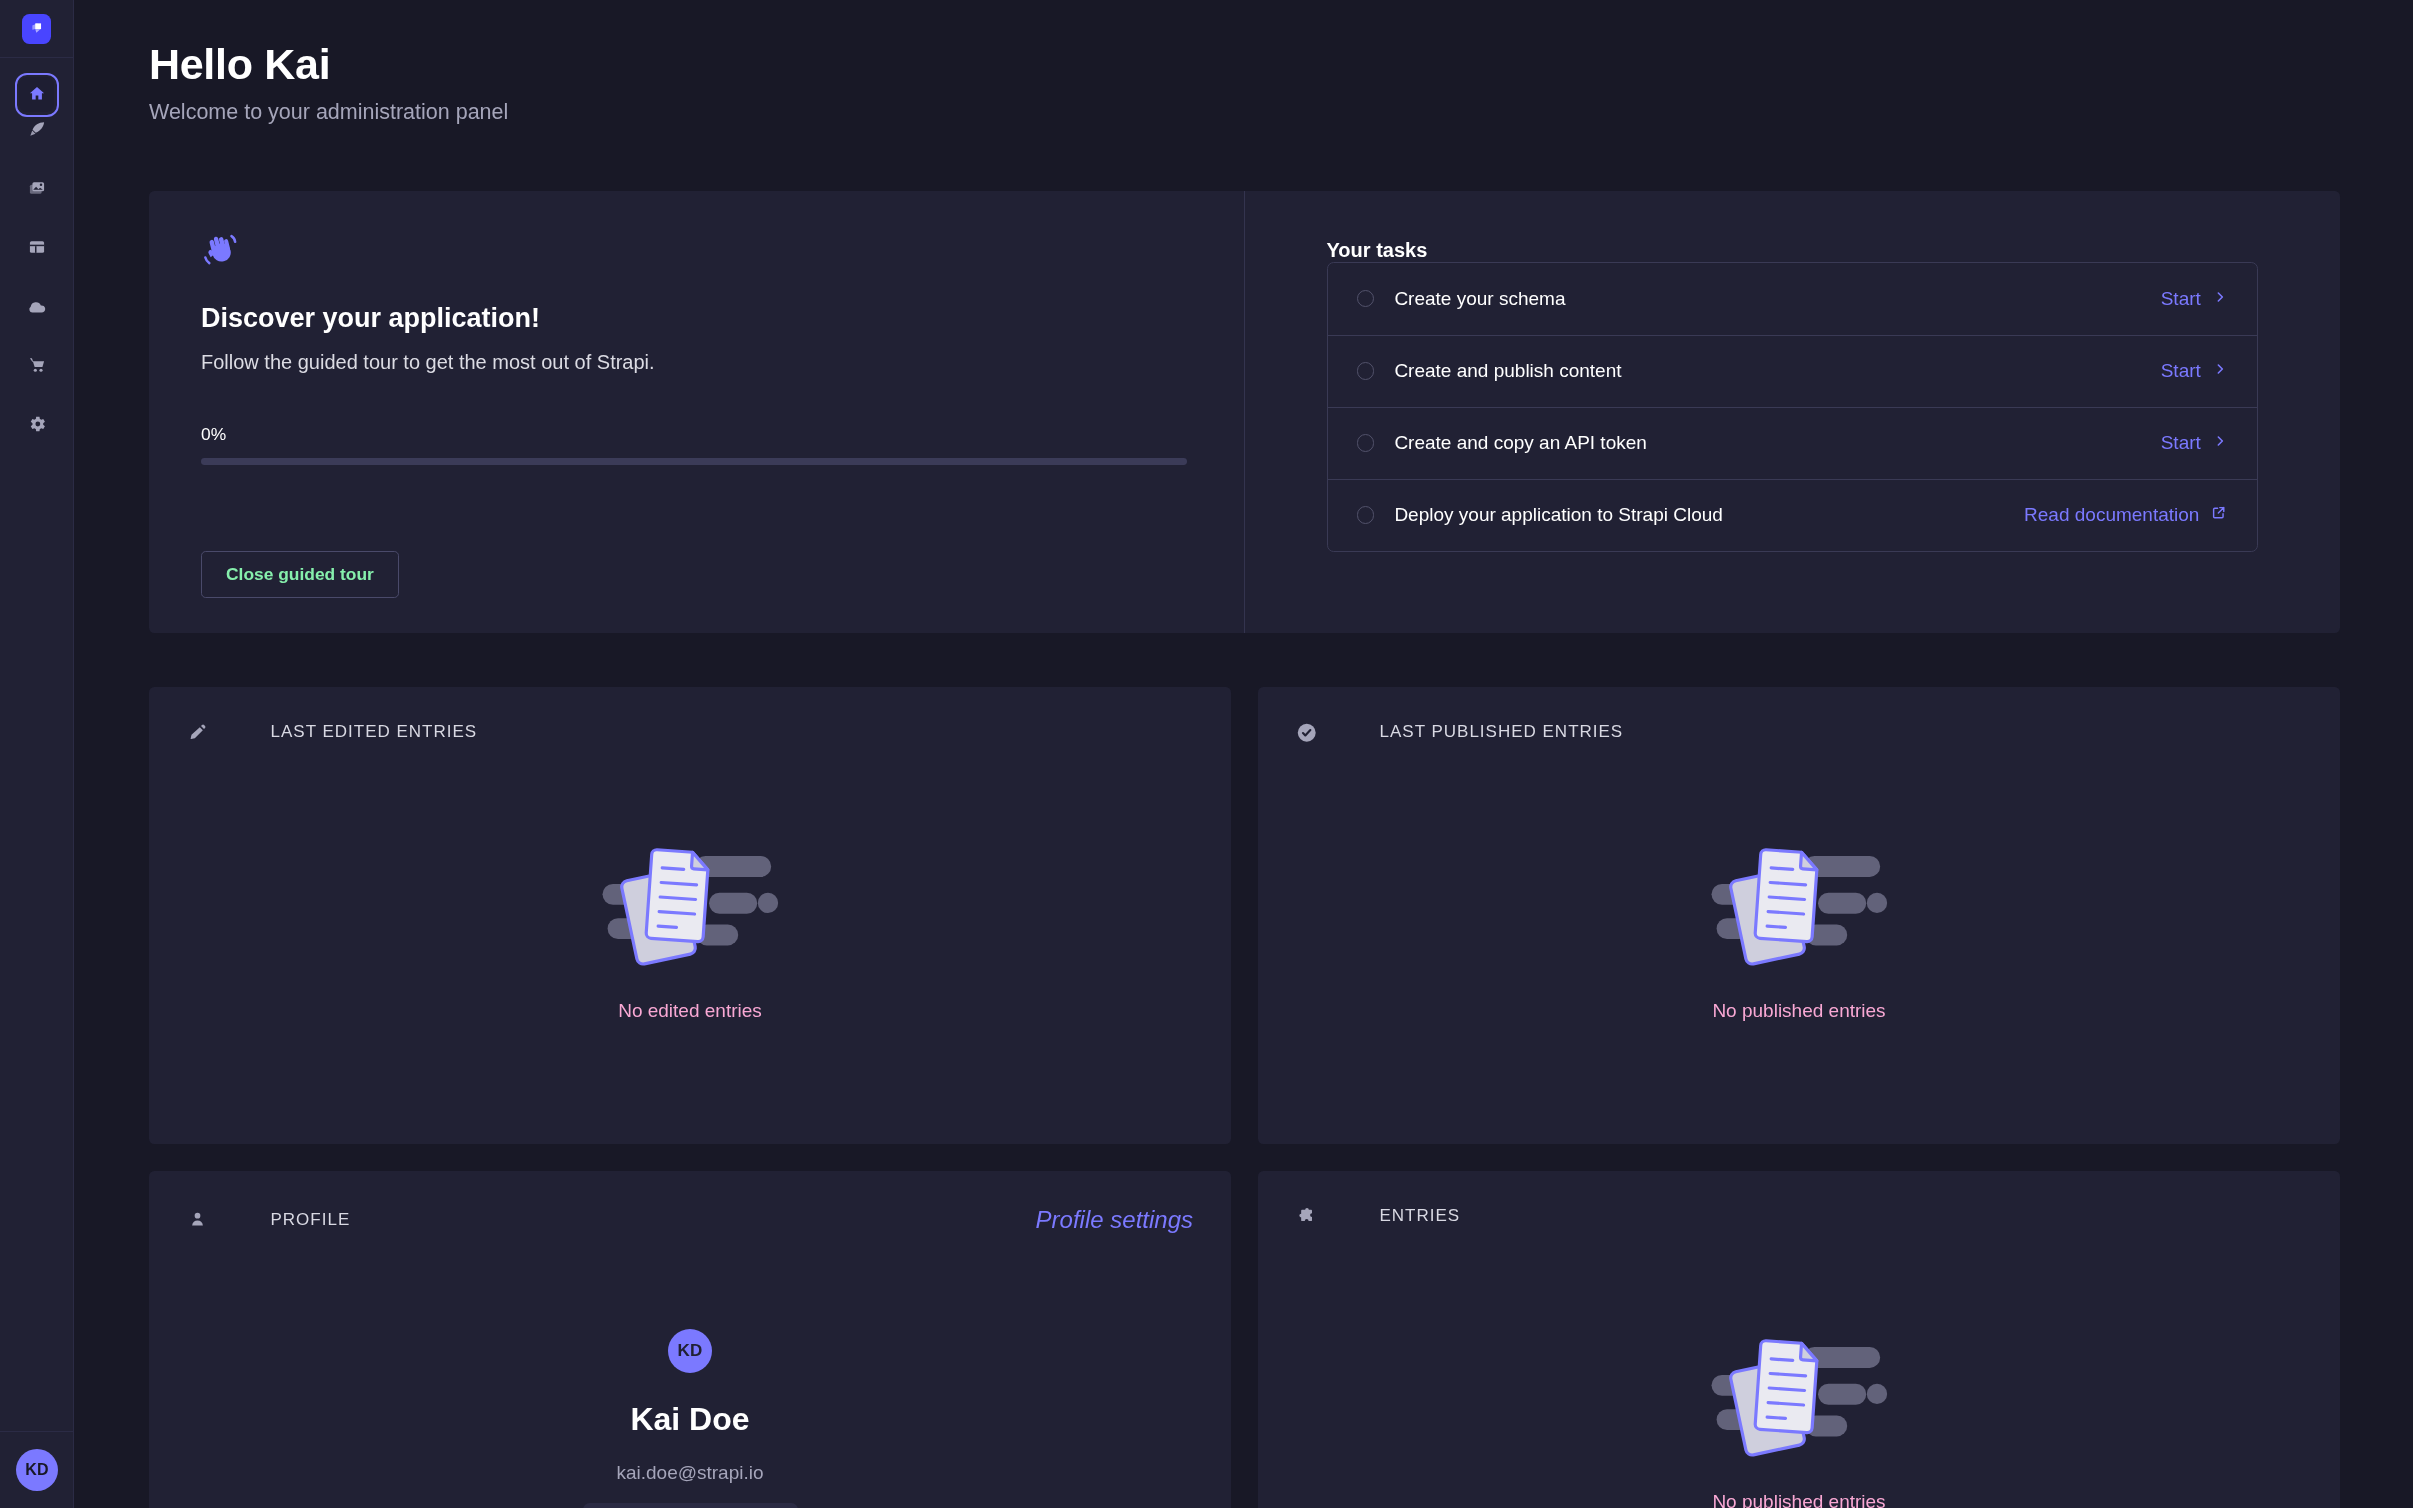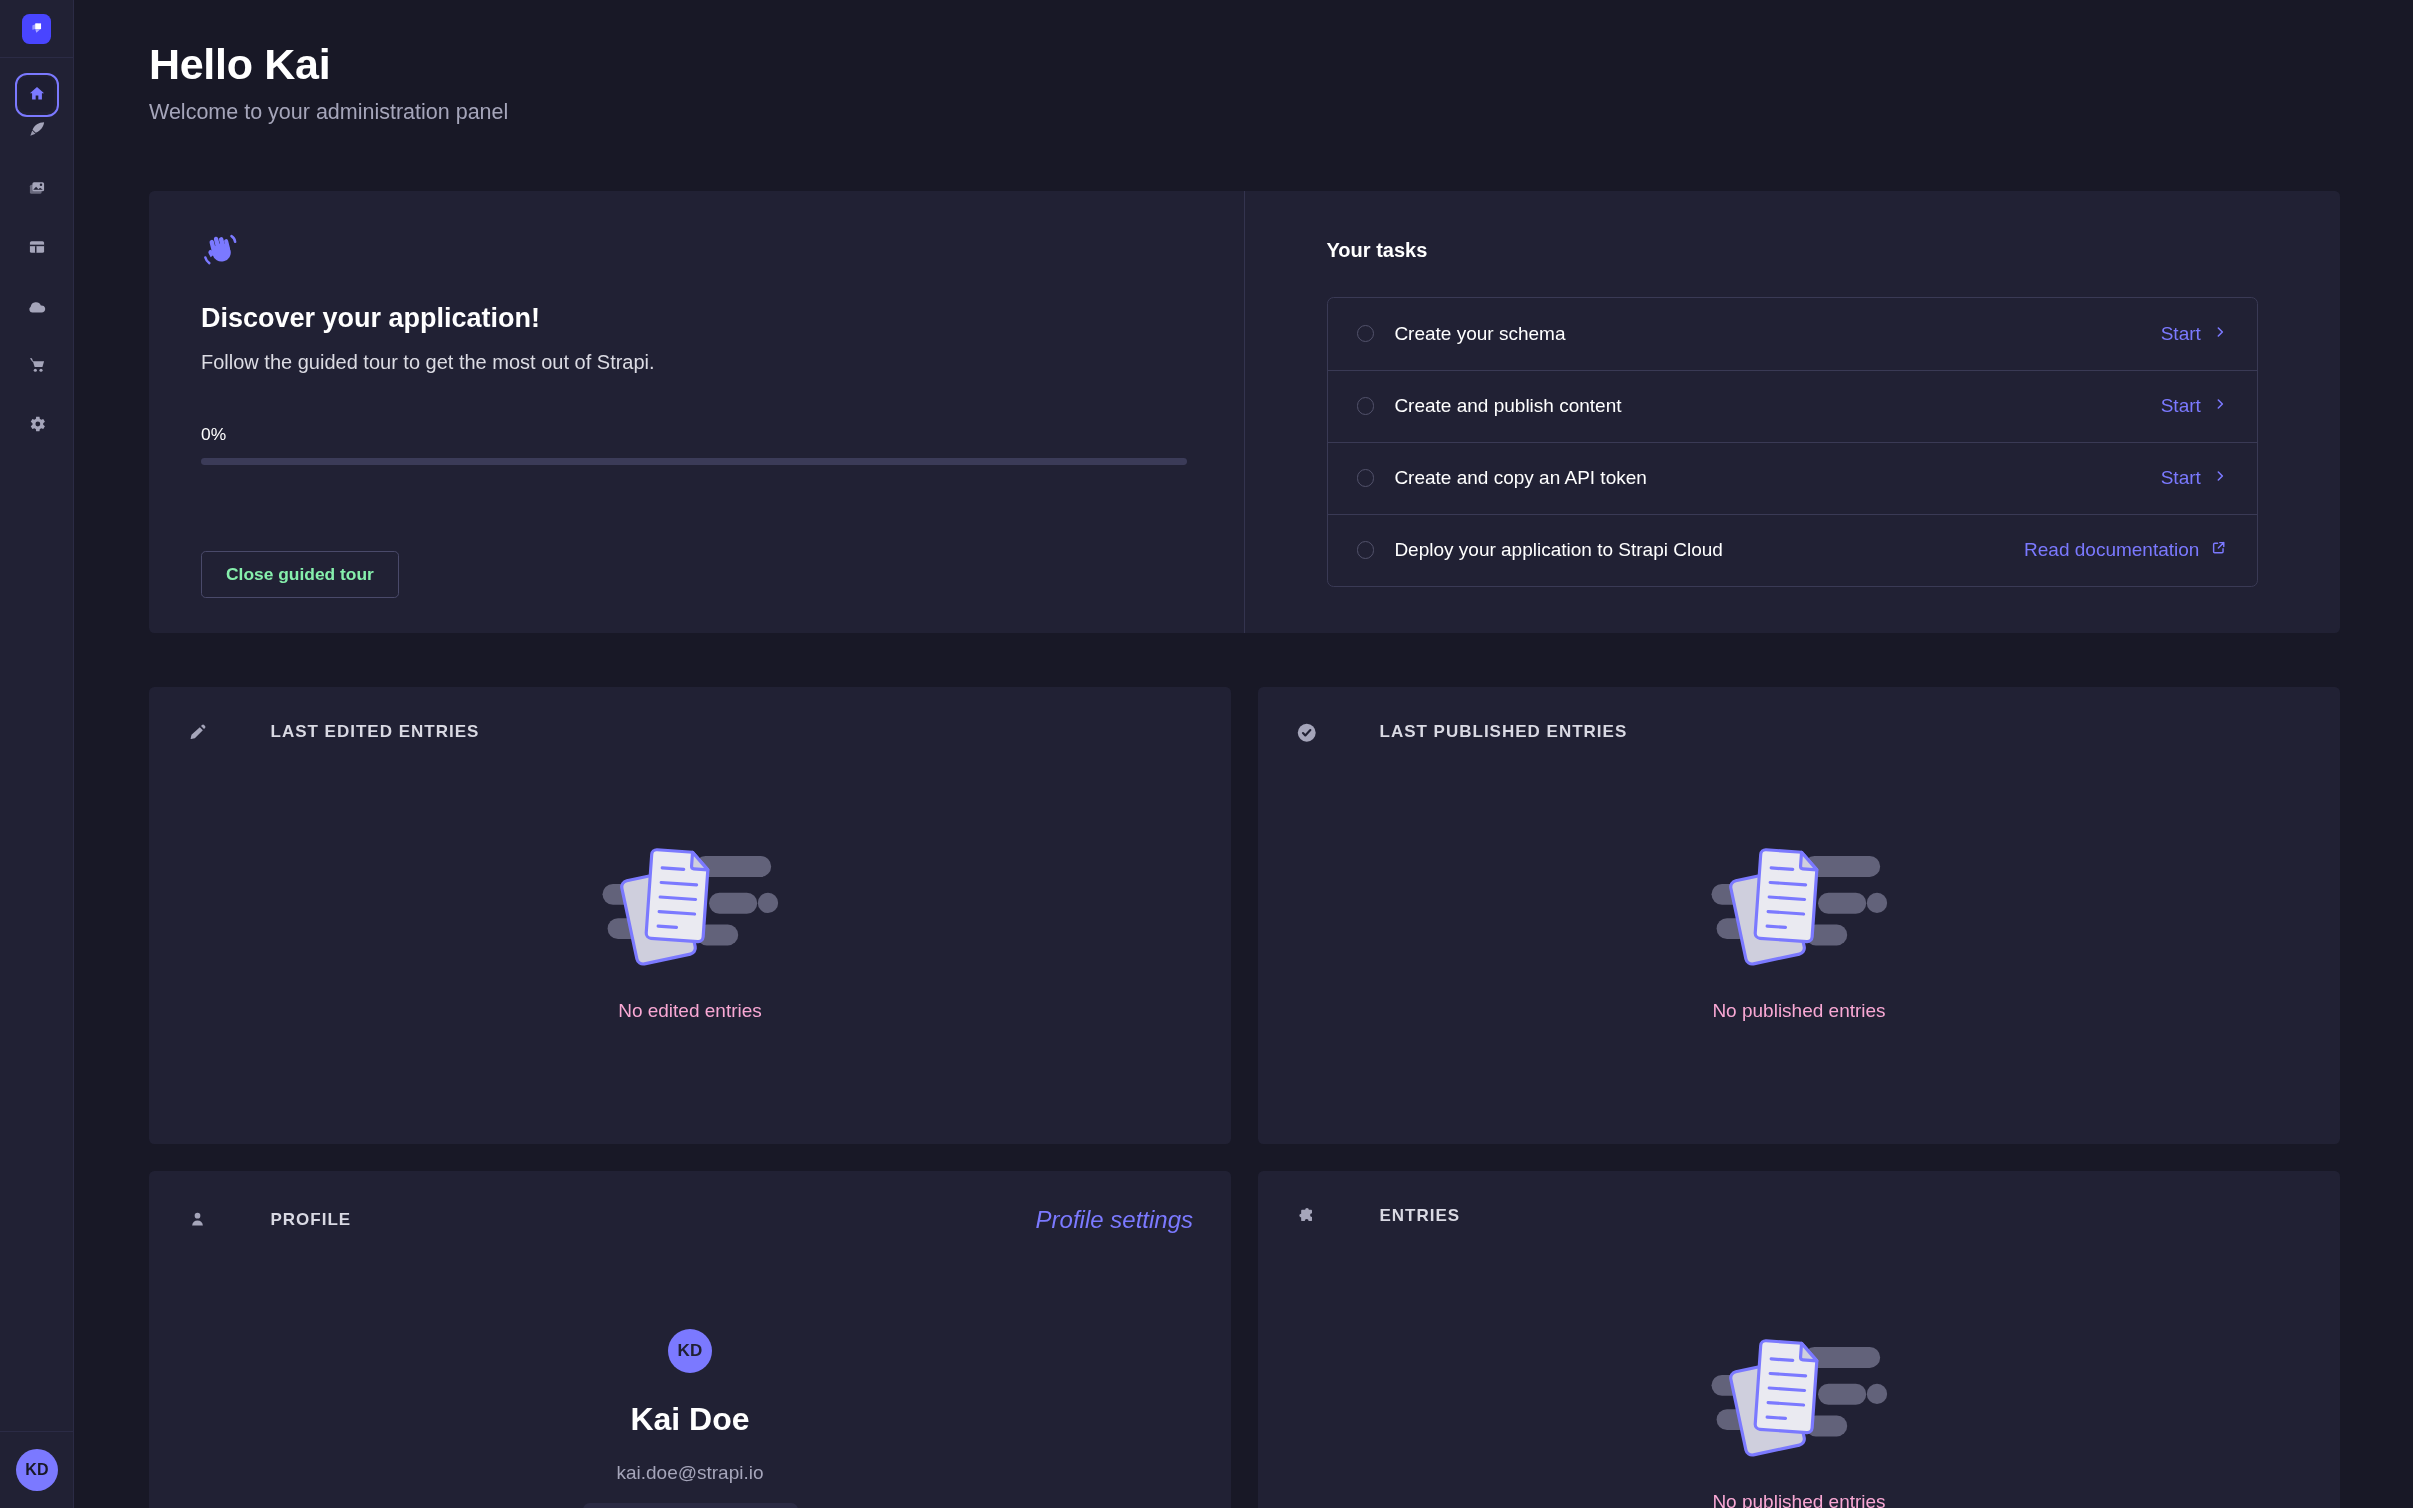--- a/index.html
+++ b/index.html
@@ -62,21 +62,21 @@
   .gt-progress-label { margin-top:50px; font-size:17.4px; color:#ffffff; }
   .gt-track { margin-top:13.4px; width:986px; max-width:100%; height:6.7px; border-radius:3.4px; background:#3b3b58; overflow:hidden; }
   .gt-fill { height:100%; background:#7b79ff; width:0; }
   .gt-close-btn {
     margin-top:86px; display:inline-block; background:transparent; color:#86efac;
     font-family:inherit; font-size:17.4px; font-weight:600;
     border:1px solid #4a4a6a; border-radius:4.7px; padding:12px 24px; cursor:pointer;
   }
   .gt-right { width:50%; padding:48px 82px; }
   .tasks-title { font-size:20px; font-weight:600; }
-  .task-box { margin-top:35px; border:0.7px solid #3a3a55; border-radius:6.7px; }
+  .task-box { border:0.7px solid #3a3a55; border-radius:6.7px; }
   .task-row {
     height:72px; padding:0 29.5px; display:flex; align-items:center; justify-content:space-between;
   }
   .task-row + .task-row { border-top:0.7px solid #3a3a55; }
   .task-left { display:flex; align-items:center; gap:20px; }
   .task-circle { width:17.4px; height:17.4px; border:1.3px solid #52526b; border-radius:50%; }
   .task-label { font-size:19px; color:#ffffff; }
   .task-action {
     display:flex; align-items:center; gap:10.7px; color:#7b79ff; font-size:19px;
     text-decoration:none; cursor:pointer;
@@ -85,21 +85,21 @@
   
   .cards-row { display:flex; gap:27px; }
   .row-mid { margin-top:54px; height:457px; }
   .row-bottom { margin-top:27px; height:429px; }
   .widget-card {
     flex:1; background:#212134; border-radius:5.4px; padding:35px 38px; position:relative;
   }
   .widget-header { display:flex; align-items:center; justify-content:space-between; }
   .widget-header-left { display:flex; align-items:center; gap:19px; }
   .widget-icon { width:21.5px; height:21.5px; color:#a5a5ba; display:flex; align-items:center; justify-content:center; }
-  .widget-title { font-size:17px; font-weight:700; letter-spacing:1px; color:#d9d9e3;padding-left:43px; }
+  .widget-title { font-size:17px; font-weight:400; letter-spacing:1px; color:#d9d9e3;padding-left:43px; }
   .widget-link { font-size:24px; color:#7b79ff; text-decoration:none; cursor:pointer; font-weight:400;font-style:italic; }
   .empty-state { display:flex; flex-direction:column; align-items:center; }
   .es-mid { margin-top:94px; }
   .es-entries { margin-top:101px; }
   .empty-text { margin-top:19px; font-size:19px; color:#f9a8d4; }
 
   
   .profile-body { display:flex; flex-direction:column; align-items:center; margin-top:95px; }
   .profile-avatar {
     width:44px; height:44px; border-radius:50%; background:#7b79ff; color:#212134;

